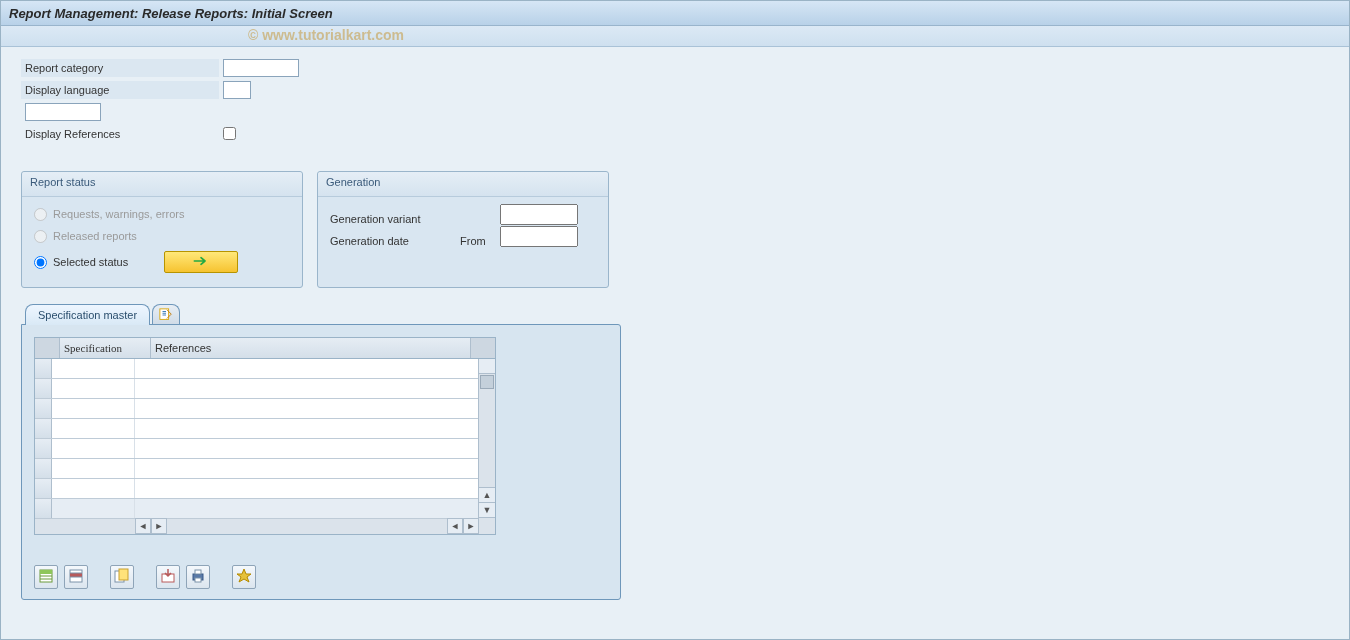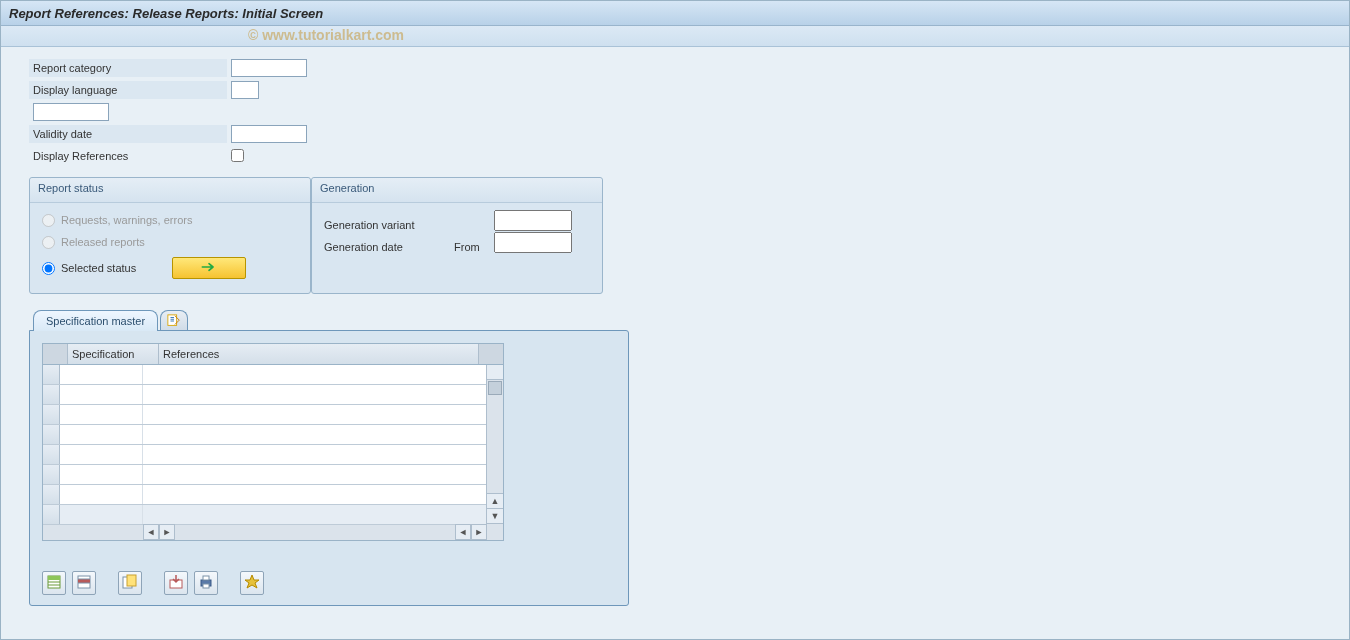--- a/index.html
+++ b/index.html
@@ -33,21 +33,21 @@
     font-weight: bold;
     font-size: 13px;
     color: #2a2a2a;
   }
   .appbar {
     height: 20px;
     background: linear-gradient(#dce9f5, #cee0ef);
     border-bottom: 1px solid #a9c2d7;
   }
   .content {
-    padding: 10px 28px;
+    padding: 10px 20px;
     position: relative;
   }
 
   .form-block { margin-bottom: 8px; }
   .form-row {
     display: flex;
     align-items: center;
     height: 22px;
   }
   .form-row .lbl {
@@ -61,21 +61,21 @@
   .form-row .lbl.plain { background: transparent; }
   .form-row input[type=text] {
     border: 1px solid #8aa4bb;
     background: #fff;
     height: 16px;
     padding: 0 2px;
     font-size: 11px;
   }
   .form-row .field-wrap { margin-left: 4px; }
 
-  .panels { display: flex; margin-top: 10px; }
+  .panels { display: flex; gap: 14px; margin-top: 26px; }
 
   .group {
     border: 1px solid #9ab5cb;
     border-radius: 3px;
     background: #d9e6f1;
     padding-bottom: 8px;
   }
   .group .grp-title {
     font-size: 11px;
     color: #3a5a7a;
@@ -174,21 +174,21 @@
   }
   .grid-head .gh-cell {
     border-right: 1px solid #aebecd;
     font-size: 11px;
     color: #333;
     padding: 3px 4px;
     display: flex;
     align-items: center;
   }
   .grid-head .gh-sel { width: 16px; background: #cdd7e1; }
-  .grid-head .gh-spec { width: 82px; }
+  .grid-head .gh-spec { width: 82px; font-family: Liberation Serif, serif; }
   .grid-head .gh-id   { flex: 1; }
   .grid-head .gh-scroll { width: 16px; background: #cdd7e1; border-right: none; }
 
   .grid-body {
     display: flex;
     height: 158px;
   }
   .grid-rows { flex: 1; }
   .grid-row {
     display: flex;
@@ -268,21 +268,21 @@
     font-weight: bold;
   }
 
   input[type=checkbox]{ margin:0; }
 </style>
 </head>
 <body>
 
 <div class="outer">
   <div class="titlebar">
-    <span>Report References: Release Reports: Initial Screen</span>
+    <span>Report Management: Release Reports: Initial Screen</span>
   </div>
   <div class="appbar"></div>
 
   <div class="watermark">© www.tutorialkart.com</div>
 
   <div class="content">
 
     <div class="form-block">
       <div class="form-row">
         <div class="lbl">Report category</div>
@@ -290,26 +290,20 @@
           <input type="text" style="width: 70px;" value="">
         </div>
       </div>
       <div class="form-row">
         <div class="lbl">Display language</div>
         <div class="field-wrap">
           <input type="text" style="width: 22px;" value="">
         </div>
       </div>
       <div class="form-row">
-        <div class="field-wrap">
-          <input type="text" style="width: 70px;" value="">
-        </div>
-      </div>
-      <div class="form-row">
-        <div class="lbl">Validity date</div>
         <div class="field-wrap">
           <input type="text" style="width: 70px;" value="">
         </div>
       </div>
       <div class="form-row">
         <div class="lbl plain">Display References</div>
         <div class="field-wrap">
           <input type="checkbox" style="">
         </div>
       </div>

